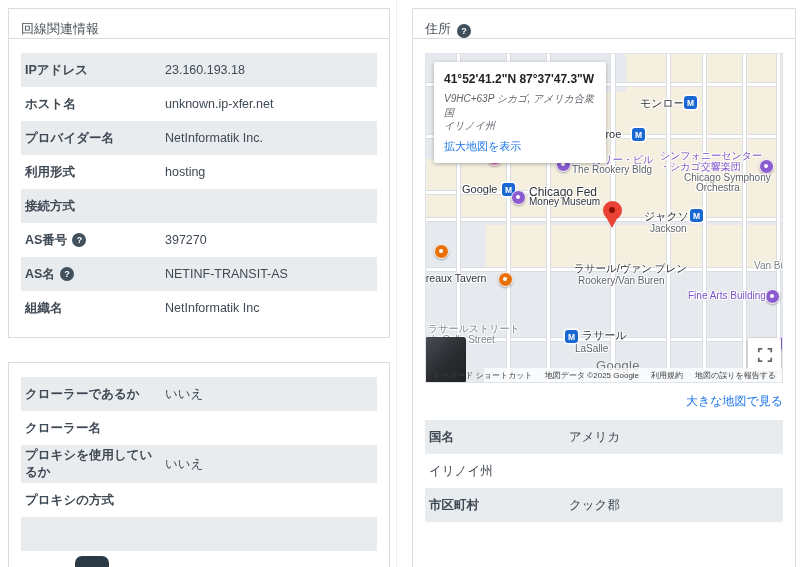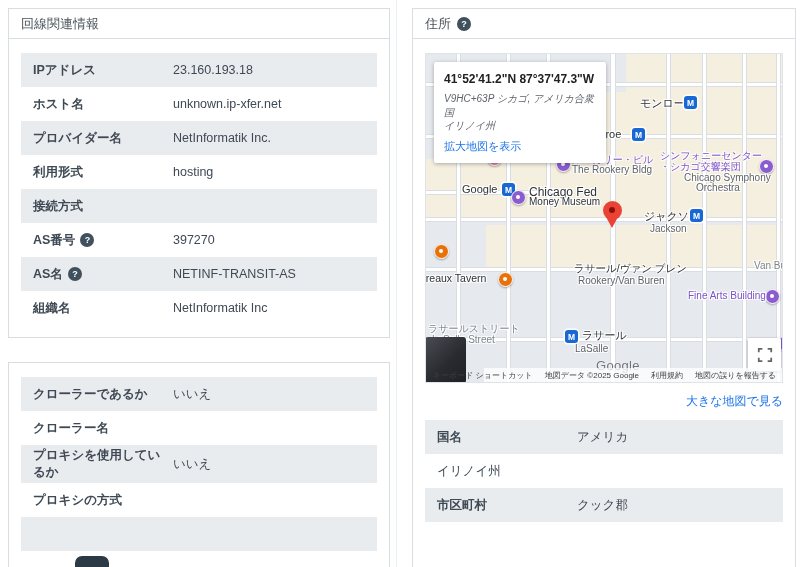--- a/index.html
+++ b/index.html
@@ -9,25 +9,25 @@
     background: #ffffff;
     position: relative;
     overflow: hidden;
     color: #3f4954;
   }
   .panel { position: absolute; background: #fff; border: 1px solid #d8dde2; }
   #panel-line   { left: 8px;   top: 8px;   width: 382px; }
   #panel-attack { left: 8px;   top: 362px; width: 382px; height: 230px; }
   #panel-address{ left: 412px; top: 8px;   width: 384px; height: 640px; }
   .panel-header {
-    height: 30px; padding: 0 12px; display: flex; align-items: center; gap: 6px;
+    height: 30px; padding: 0 12px; display: flex; align-items: flex-end; gap: 6px;
     border-bottom: 1px solid #d8dde2; font-size: 13px; color: #4a5259; background: #fff;
   }
   .panel-body { padding: 14px 12px 12px; }
-  .trow { display: flex; align-items: center; min-height: 34px; padding: 2px 12px; font-size: 12.5px; }
+  .trow { display: flex; align-items: center; min-height: 34px; padding: 2px 4px; font-size: 12.5px; }
   .tbody .trow:nth-child(odd) { background: #e9ecef; }
   .lbl { width: 140px; flex: 0 0 140px; font-weight: bold; color: #3f4954; display: flex; align-items: center; gap: 5px; }
   .val { color: #3f4954; }
   .help {
     width: 14px; height: 14px; flex: 0 0 14px; border-radius: 50%; background: #40505c; color: #fff;
     font-size: 9px; font-weight: bold; display: inline-flex; align-items: center; justify-content: center;
     cursor: pointer;
   }
   .divider { position: absolute; left: 396px; top: 0; width: 1px; height: 567px; background: #eceff1; }
 

